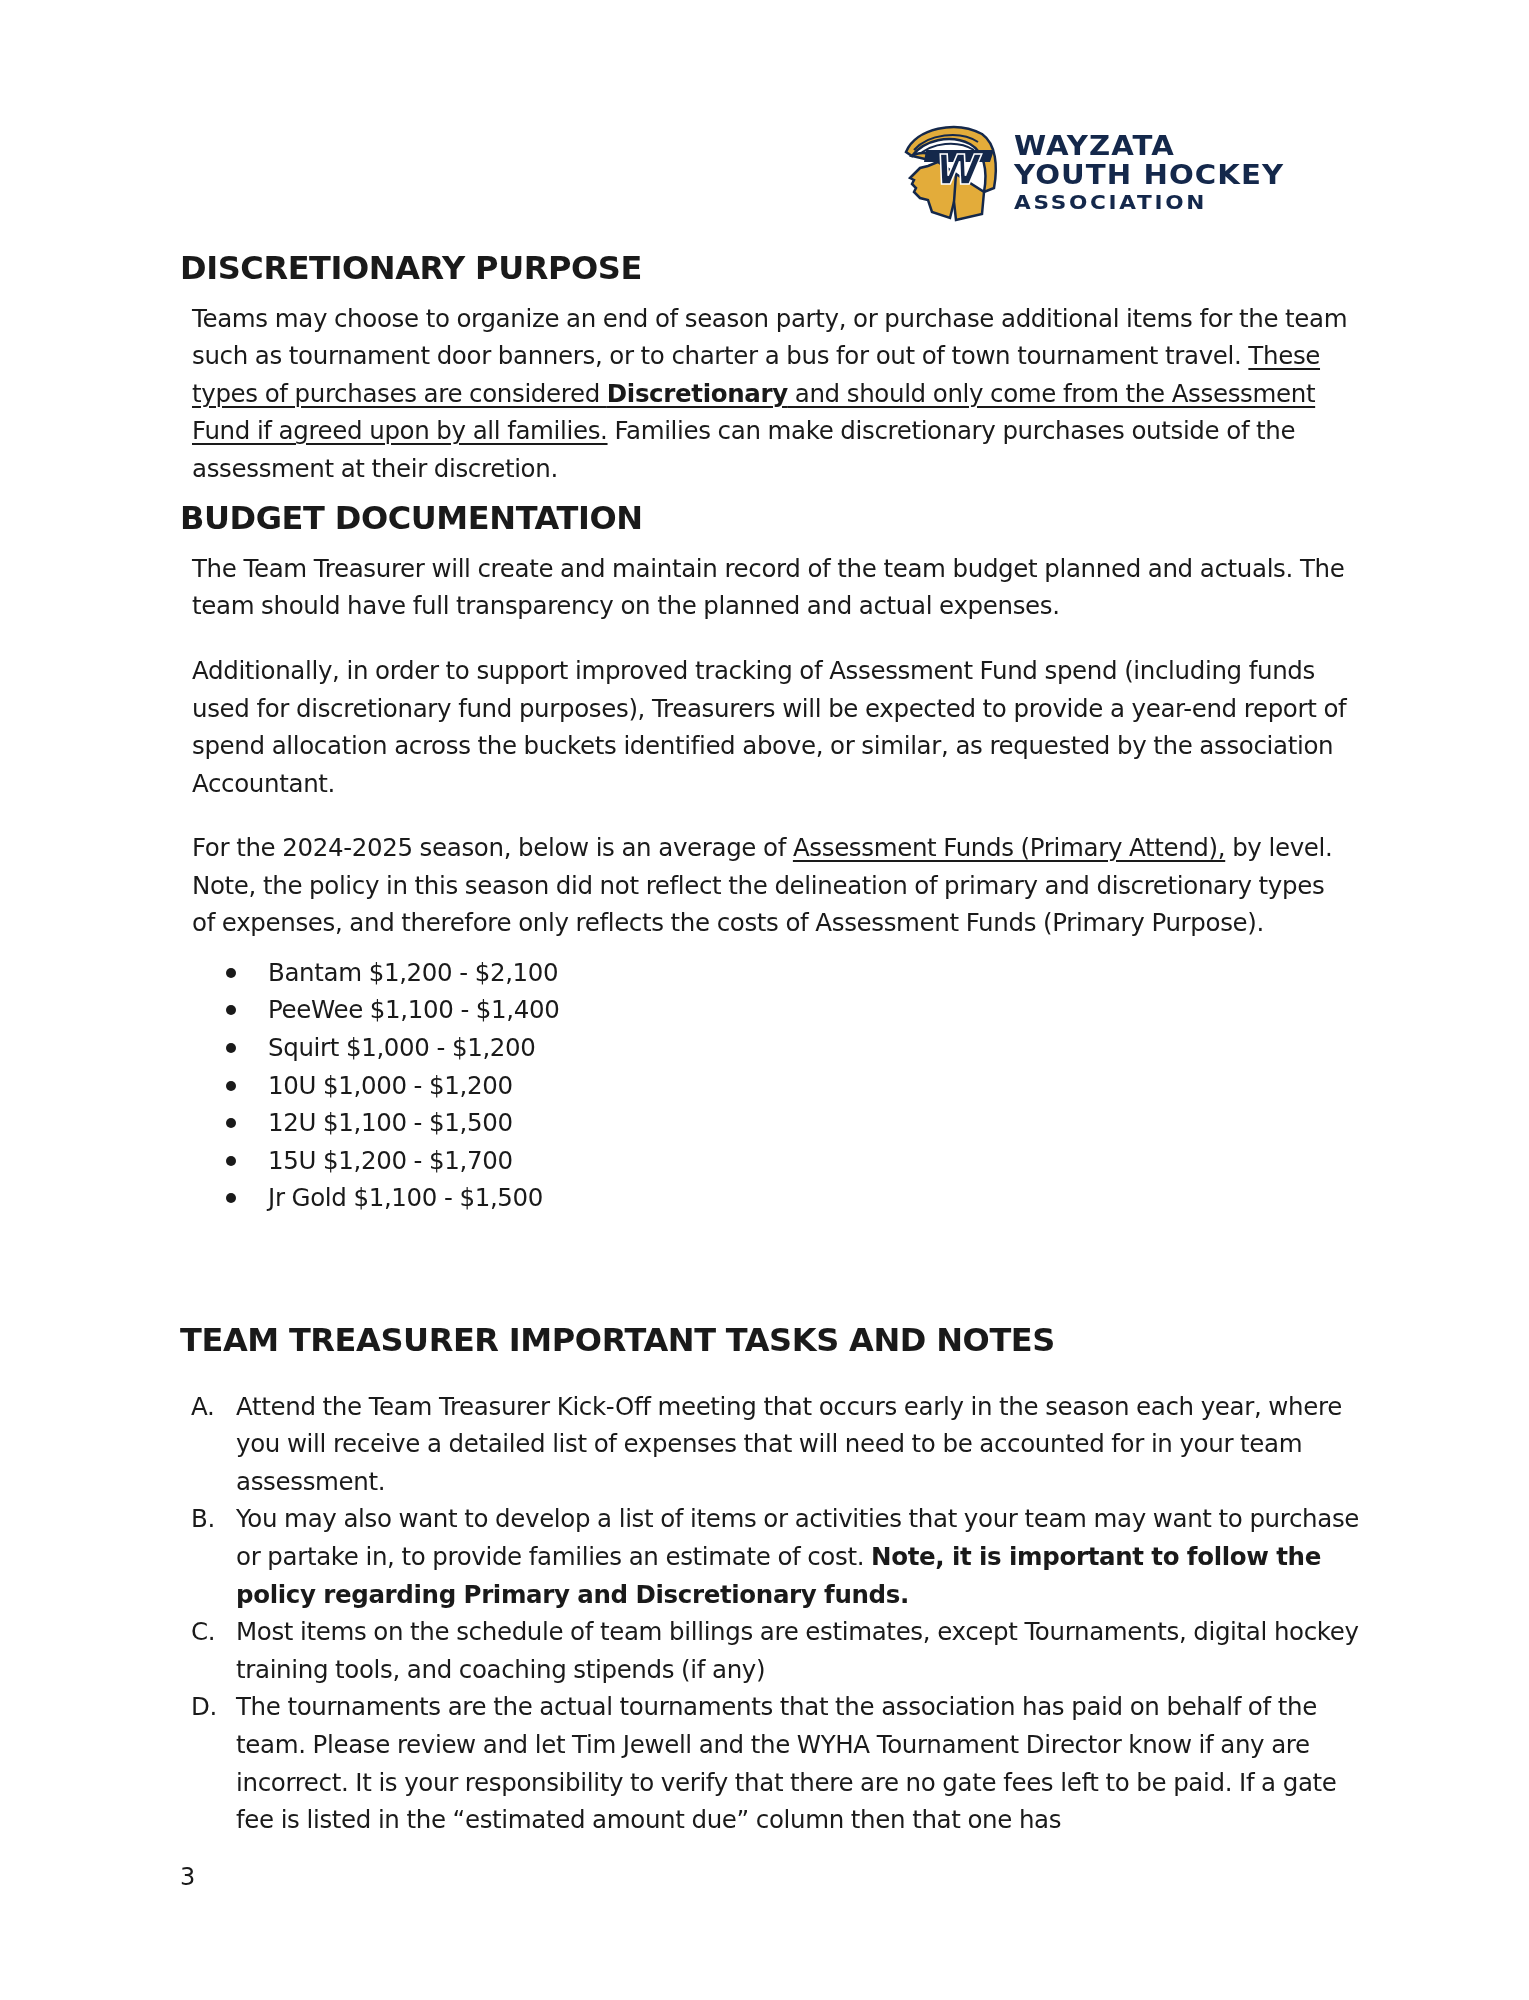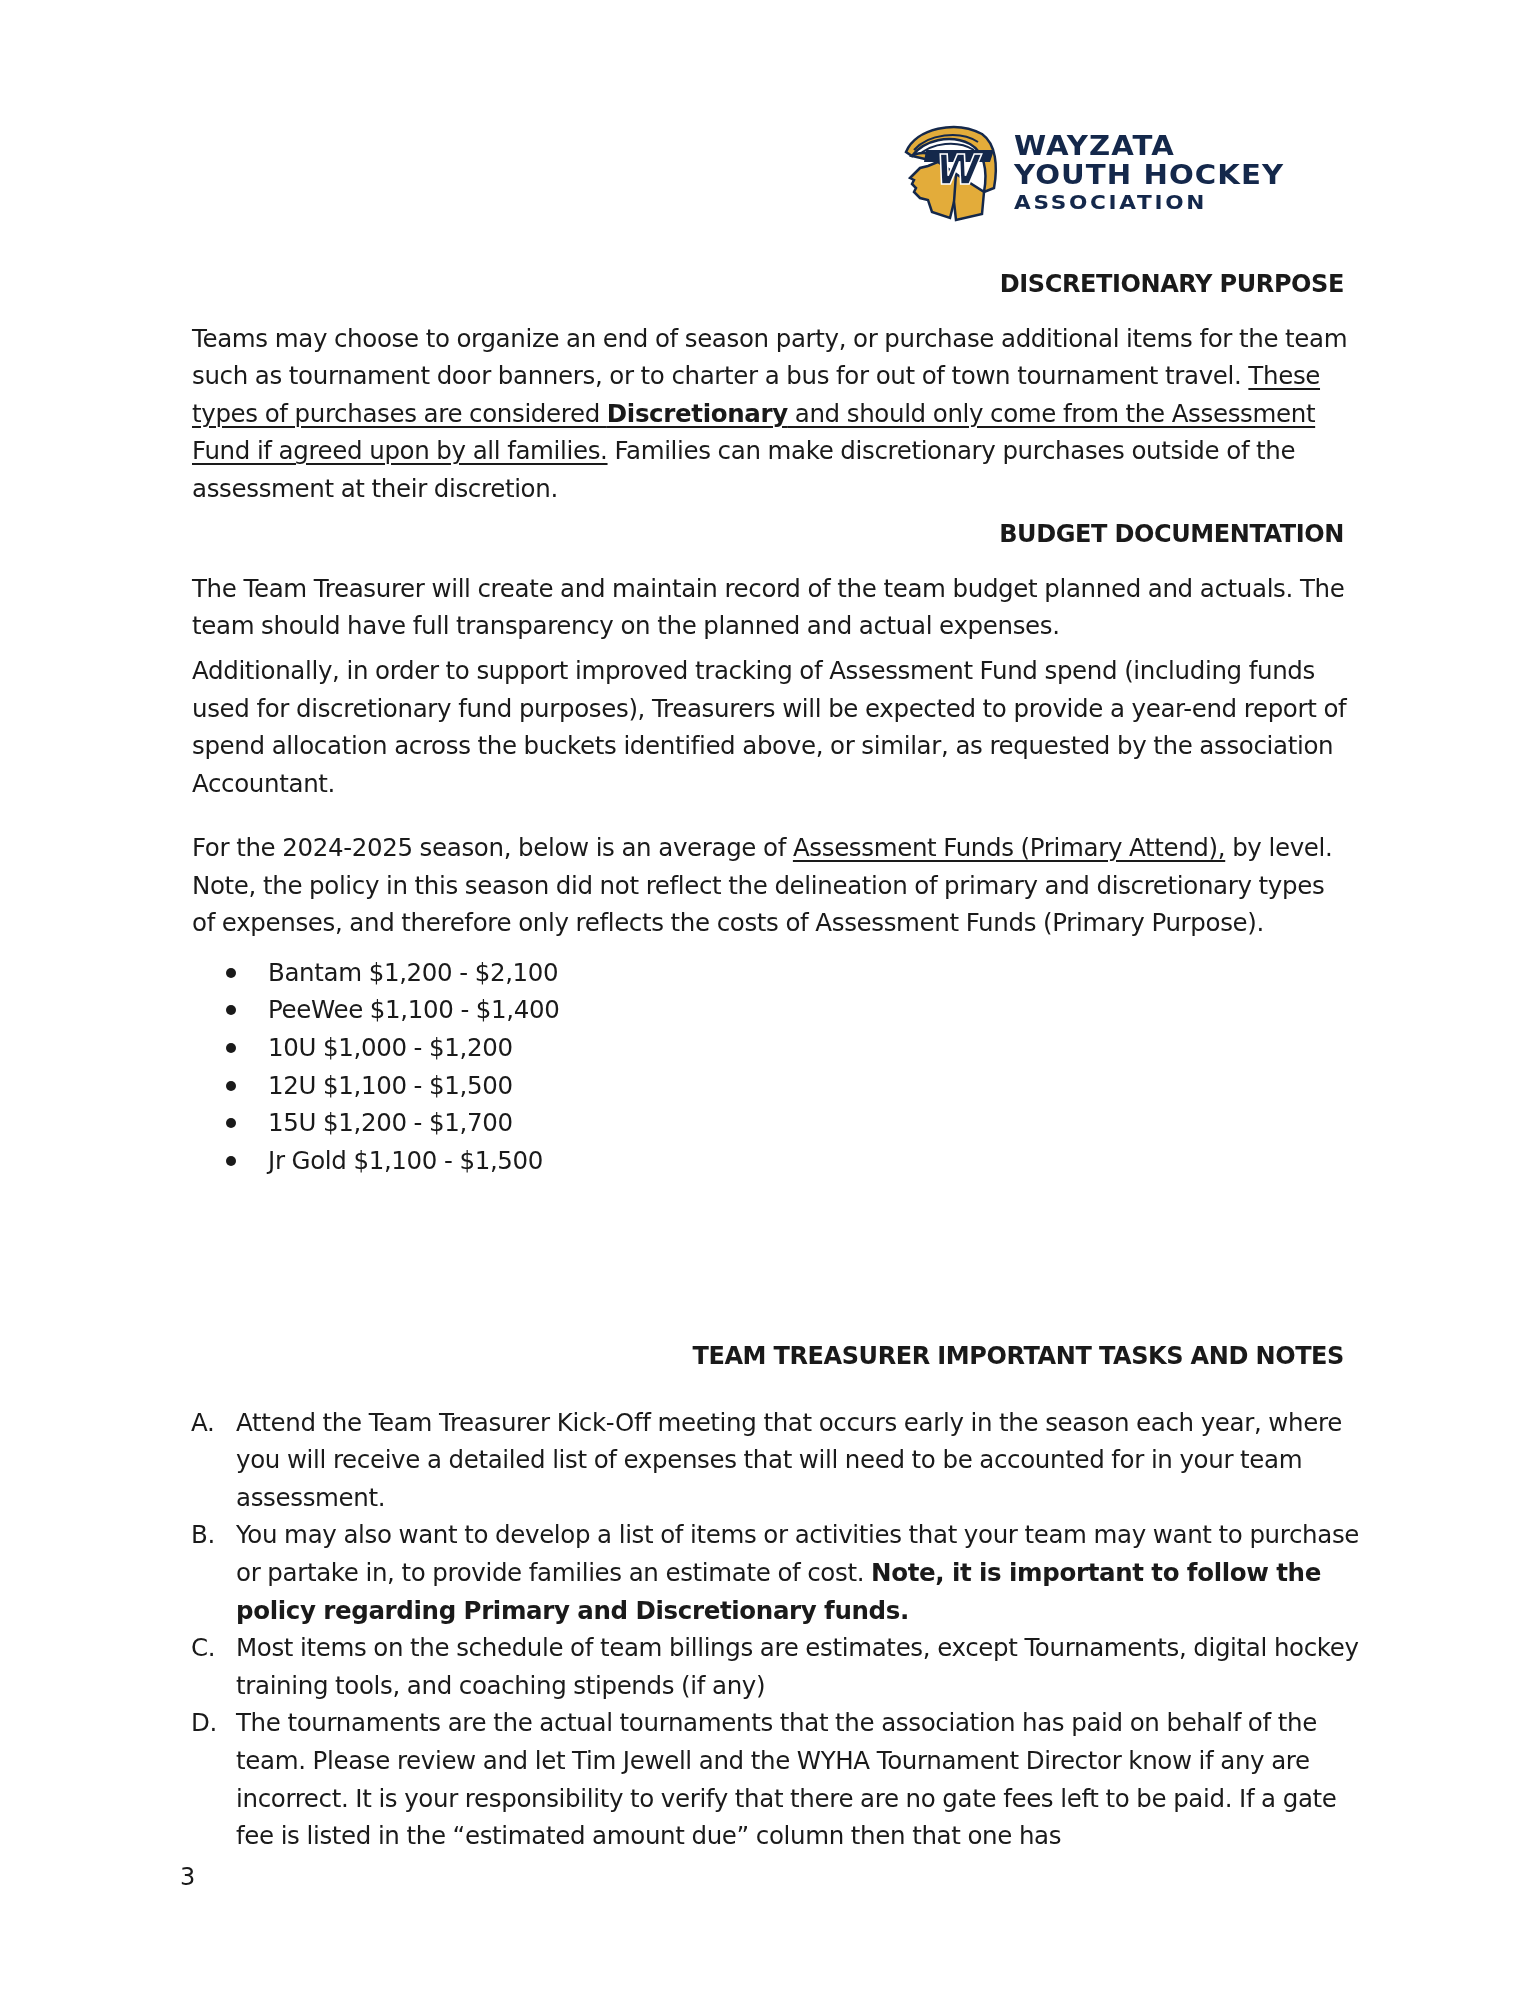--- a/index.html
+++ b/index.html
@@ -58,24 +58,23 @@
       left: 180px;
       top: 250px;
       width: 1180px;
       font-size: 24.5px;
       line-height: 37.6px;
       letter-spacing: -0.35px;
       word-spacing: -0.5px;
     }
     .section-heading {
       font-weight: bold;
-      margin: 16px;
-      font-size: 24px;
+      margin: 0;
+      font-size: 32px;
       letter-spacing: -0.4px;
-      text-align: right;
     }
     p { margin: 12px; }
     .u { text-decoration: underline; text-underline-offset: 4px; text-decoration-thickness: 2px; }
     .b { font-weight: bold; }
 
     .sec-discretionary { position: absolute; left: 0; top: 0; width: 1180px; }
     .sec-budget { position: absolute; left: 0; top: 250px; width: 1180px; }
     .sec-budget-2 { position: absolute; left: 0; top: 390px; width: 1180px; }
     .sec-estimations { position: absolute; left: 0; top: 567px; width: 1180px; }
     .sec-tasks { position: absolute; left: 0; top: 1072px; width: 1180px; }
@@ -162,20 +161,21 @@
     </section>
     <section class="sec-budget-2">
       <p>Additionally, in order to support improved tracking of Assessment Fund spend (including funds used for discretionary fund purposes), Treasurers will be expected to provide a year-end report of spend allocation across the buckets identified above, or similar, as requested by the association Accountant.</p>
     </section>
 
     <section class="sec-estimations">
       <p><span>For the 2024-2025 season, below is an average of </span><span class="u">Assessment Funds (Primary Attend),</span><span> by level. Note, the policy in this season did not reflect the delineation of primary and discretionary types of expenses, and therefore only reflects the costs of Assessment Funds (Primary Purpose).</span></p>
       <ul class="bullets">
         <li><span class="dot"></span><span>Bantam $1,200 - $2,100</span></li>
         <li><span class="dot"></span><span>PeeWee $1,100 - $1,400</span></li>
+        <li><span class="dot"></span><span>Squirt $1,000 - $1,200</span></li>
         <li><span class="dot"></span><span>10U $1,000 - $1,200</span></li>
         <li><span class="dot"></span><span>12U $1,100 - $1,500</span></li>
         <li><span class="dot"></span><span>15U $1,200 - $1,700</span></li>
         <li><span class="dot"></span><span>Jr Gold $1,100 - $1,500</span></li>
       </ul>
     </section>
 
     <section class="sec-tasks">
       <h2 class="section-heading">TEAM TREASURER IMPORTANT TASKS AND NOTES</h2>
       <ol class="tasks">

